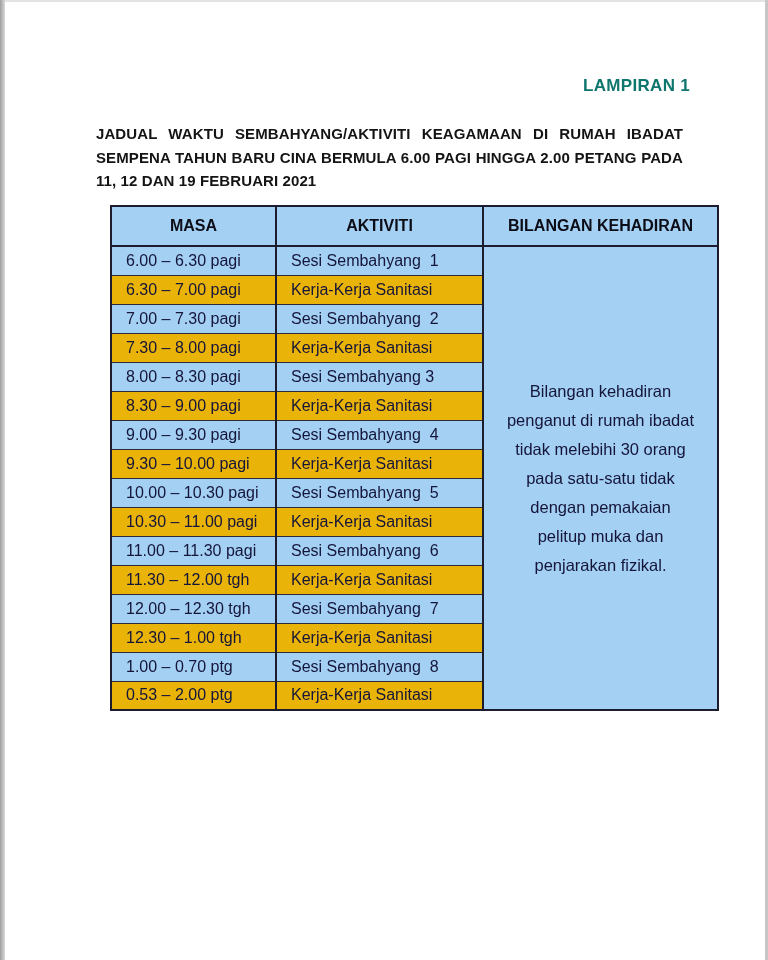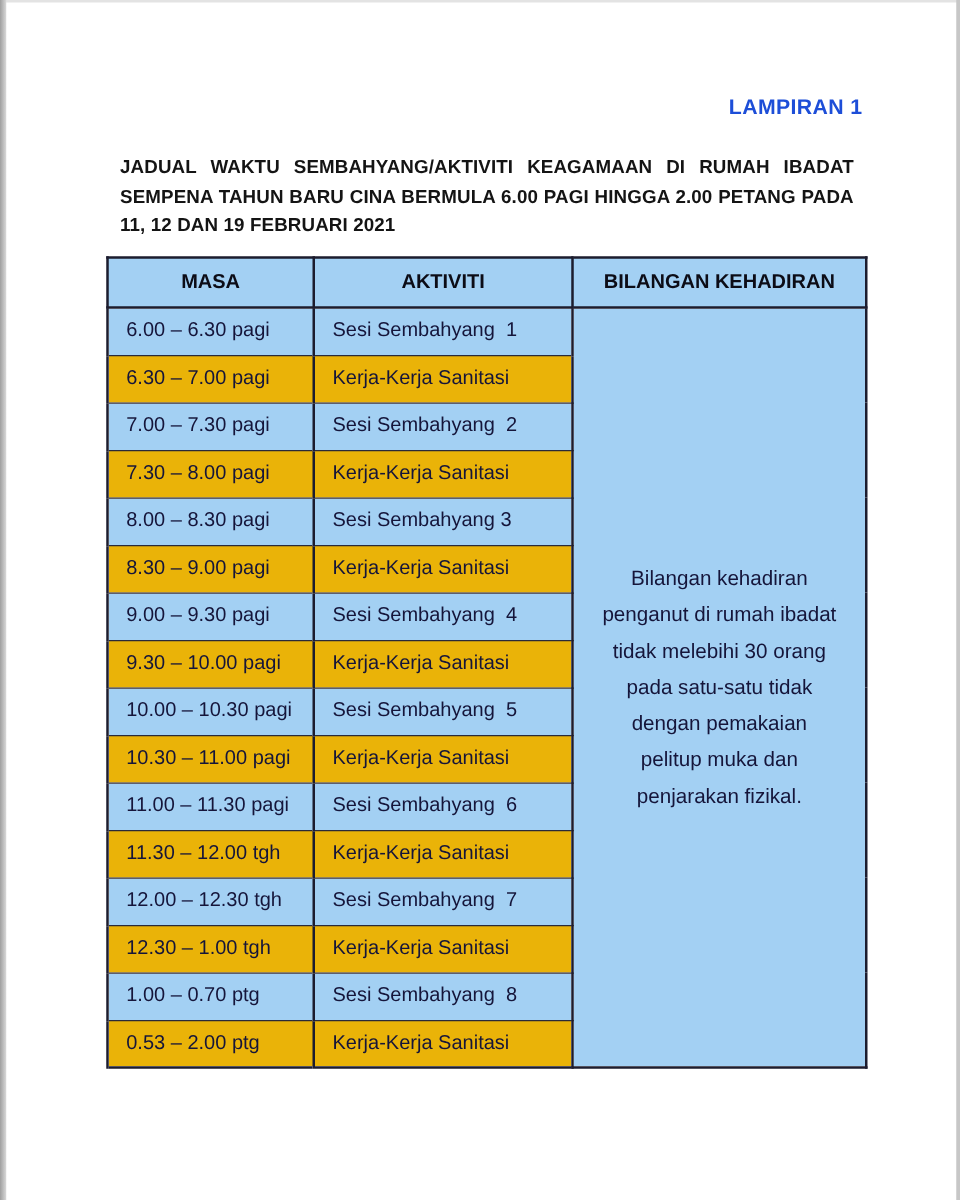--- a/index.html
+++ b/index.html
@@ -17,46 +17,46 @@
   .edge-right {
     position: absolute; right: 0; top: 0; width: 3px; height: 960px;
     background: #c7c7c7;
   }
   .edge-top {
     position: absolute; left: 0; top: 0; width: 768px; height: 2px;
     background: #e3e3e3;
   }
   .lampiran {
     position: absolute; top: 76px; right: 78px;
-    font-size: 17px; font-weight: bold; color: #1d4ed8;
+    font-size: 17px; font-weight: bold; color: #0f766e;
     letter-spacing: 0.3px;
   }
   .doc-title {
     position: absolute; left: 96px; top: 122px; width: 587px;
     font-size: 15px; font-weight: bold; color: #141414;
     line-height: 23.5px; text-align: justify;
     letter-spacing: 0.1px;
   }
   table.schedule {
-    position: absolute; left: 85px; top: 205px;
+    position: absolute; left: 110px; top: 205px;
     width: 607px;
     border-collapse: collapse;
     table-layout: fixed;
   }
   table.schedule col.c1 { width: 165px; }
   table.schedule col.c2 { width: 207px; }
   table.schedule col.c3 { width: 235px; }
   table.schedule th {
     height: 40px;
     font-size: 16px; font-weight: bold; color: #0c0c16;
     text-align: center; vertical-align: middle;
     border: 2px solid #1c1c2e;
   }
   table.schedule td {
-    height: 38px;
+    height: 29px;
     font-size: 16px; color: #15153a;
     vertical-align: middle;
     border: 1px solid #2a2a3a;
     border-left: 2px solid #1c1c2e;
     border-right: 2px solid #1c1c2e;
     padding-left: 14px;
     white-space: pre;
     overflow: hidden;
   }
   table.schedule { border: 2px solid #1c1c2e; }

